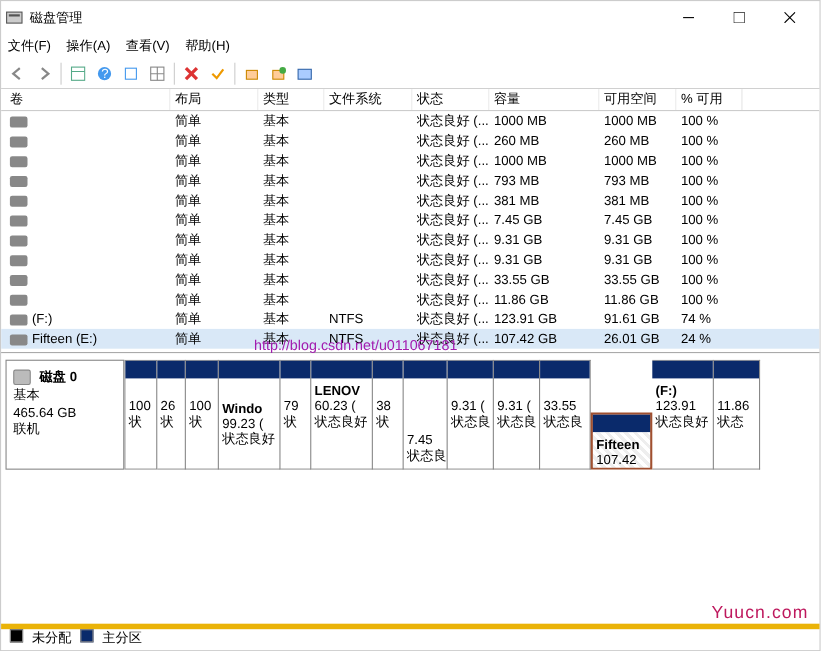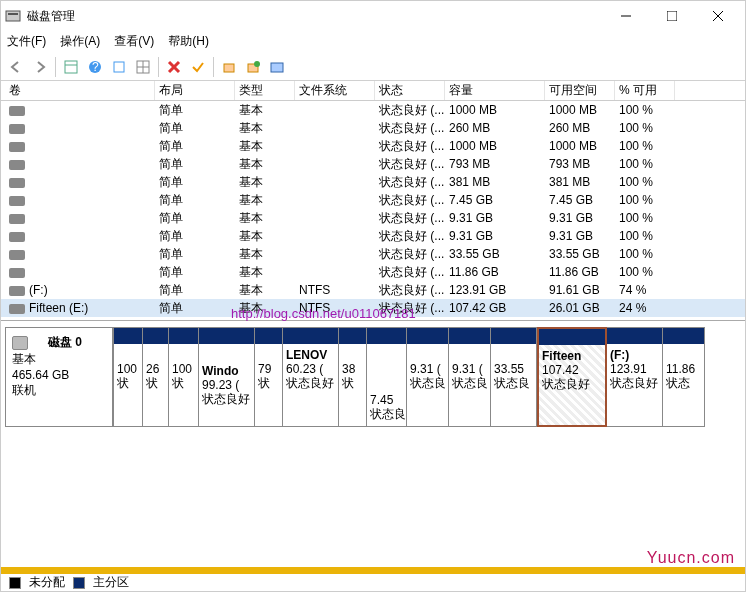--- a/index.html
+++ b/index.html
@@ -17,30 +17,30 @@
 .ghead, .grow { display: flex; align-items: center; height: 18px; padding-left: 4px; white-space: nowrap; }
 .ghead { background: #fff; border-bottom: 1px solid #ccc; height: 20px; }
 .ghead > div, .grow > div { overflow: hidden; text-overflow: clip; padding-left: 4px; }
 .ghead > div { border-right: 1px solid #e5e5e5; height: 100%; display: flex; align-items: center; background: #fff; }
 .grow.sel { background: #d9e8f7; }
 .c0{width:150px}.c1{width:80px}.c2{width:60px}.c3{width:80px}.c4{width:70px}.c5{width:100px}.c6{width:70px}.c7{width:60px}
 .volicon { display:inline-block; width:16px; height:10px; background:#888; border-radius:2px; margin-right:4px; vertical-align:middle;}
 .watermark { position:absolute; top:305px; left:230px; color:#a21caf; font-size:13px; pointer-events:none; }
 .diskpanel { flex:1; display:flex; padding:6px 4px 4px 4px; overflow:hidden; align-items:flex-start; }
 .diskpanel .left { width:108px; border:1px solid #888; height:100px; padding:6px; }
-.dlabel { display:flex; align-items:center; gap:16px; font-weight:bold; }
+.dlabel { display:flex; align-items:center; gap:4px; font-weight:bold; }
 .parts { flex:1; display:flex; height:100px; overflow:hidden; }
 .part { border:1px solid #888; border-left:none; display:flex; flex-direction:column; }
 .part:first-child { border-left:1px solid #888; }
 .pstripe { height:16px; background:#0a2a6b; }
 .pbody { flex:1; padding:4px 3px; overflow:hidden; font-size:11px; line-height:14px; white-space:nowrap; }
 .pbody .pn { font-weight:bold; }
 .part.sel { border:2px solid #a05030; }
 .part.sel .pbody { background: repeating-linear-gradient(45deg,#eee,#eee 3px,#fff 3px,#fff 6px); }
-.legend { height:24px; border-top:7px solid #eab308; display:flex; align-items:center; padding:0 8px; gap:8px; }
+.legend { height:24px; border-top:5px solid #eab308; display:flex; padding:0 8px; gap:8px; }
 .lg { width:12px; height:12px; display:inline-block; border:1px solid #888; }
 .lg.black{background:#000}.lg.blue{background:#0a2a6b}
 .wmark2 { position:absolute; right:10px; bottom:24px; color:#be185d; font-size:16px; letter-spacing:1px;}
 .drvicon { width:16px;height:14px;display:inline-block;background:#bbb;border:1px solid #888;border-radius:2px;vertical-align:middle;margin-right:4px;}
 </style>
 </head>
 <body>
 
 <div class="titlebar">
   <span class="icon"><svg width="16" height="16">
@@ -380,21 +380,21 @@
         </div>
       </div>
       <div class="part" style="width: 46px;">
         <div class="pstripe"></div>
         <div class="pbody">
           <div class="pn">&nbsp;</div>
           <div>33.55</div>
           <div>状态良</div>
         </div>
       </div>
-      <div class="part sel" style="width: 70px;">
+      <div class="part sel" style="width: 56px; margin-top: 48px;">
         <div class="pstripe"></div>
         <div class="pbody">
           <div class="pn">Fifteen</div>
           <div>107.42</div>
           <div>状态良好</div>
         </div>
       </div>
       <div class="part" style="width: 56px;">
         <div class="pstripe"></div>
         <div class="pbody">

